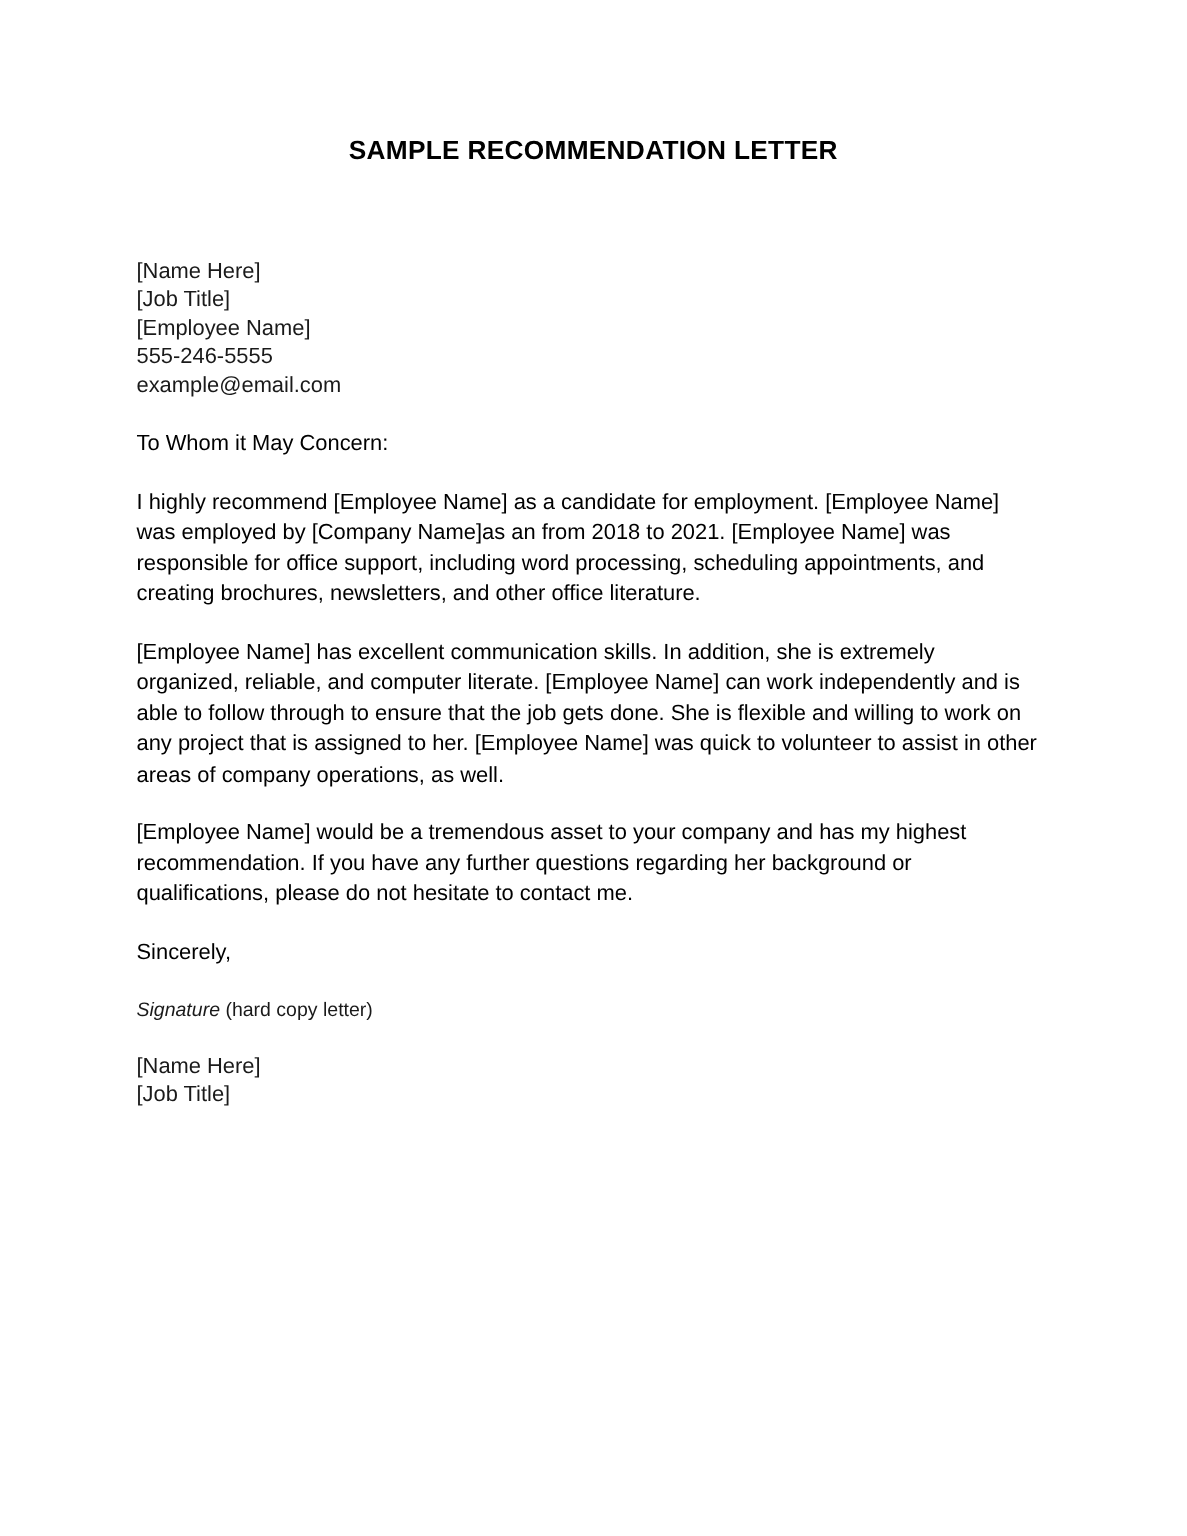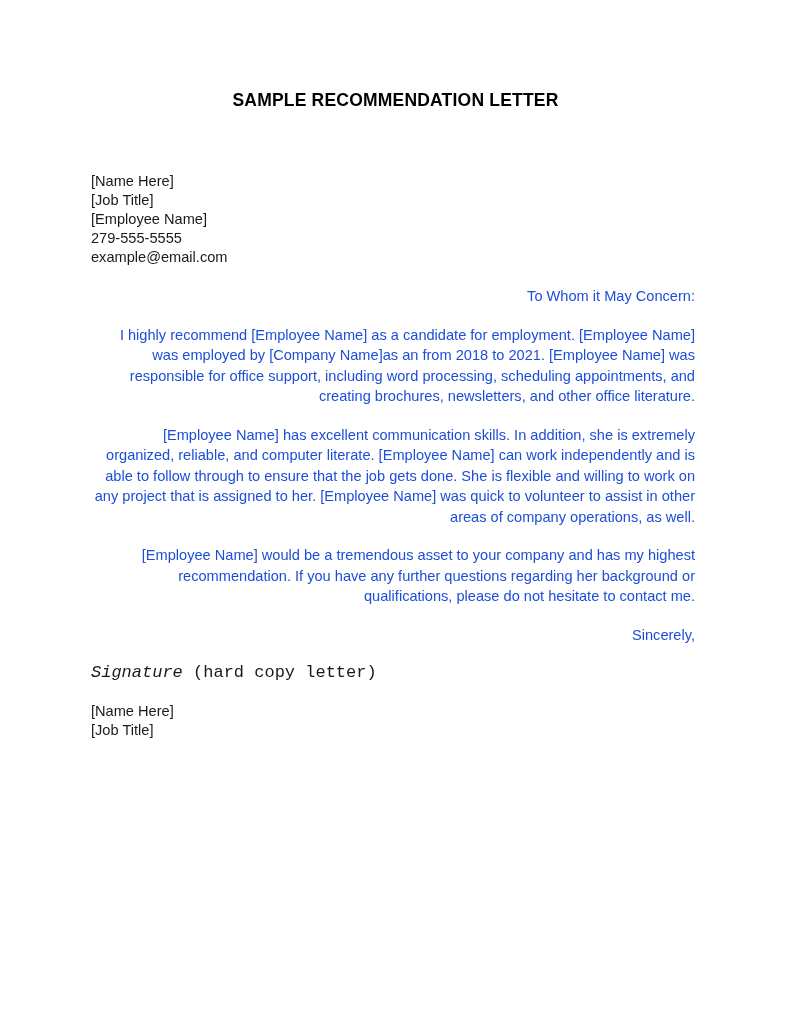--- a/index.html
+++ b/index.html
@@ -40,30 +40,29 @@
   }
   .addr-line {
     font-size: 14.6px;
     line-height: 19px;
     color: #1a1a1a;
     white-space: pre;
   }
   .block {
     font-size: 14.6px;
     line-height: 20.5px;
-    color: #1d4ed8;
-    text-align: right;
+    color: #000000;
+    text-align: left;
   }
   .gap-salutation { height: 19px; }
   .gap-para { height: 18px; }
   .gap-small { height: 18px; }
   .sig-line {
-    font-size: 17px;
+    font-size: 13px;
     line-height: 20.5px;
-    font-family: Liberation Mono, monospace;
   }
   .sig-italic {
     font-style: italic;
   }
   .closing-line {
     font-size: 14.6px;
     line-height: 19px;
     white-space: pre;
   }
 </style>
@@ -73,21 +72,21 @@
 <div class="page">
 
   <div class="doc-title">SAMPLE RECOMMENDATION LETTER</div>
 
   <div class="body-area">
 
     <div>
       <div class="addr-line">[Name Here]</div>
       <div class="addr-line">[Job Title]</div>
       <div class="addr-line">[Employee Name]</div>
-      <div class="addr-line">279-555-5555</div>
+      <div class="addr-line">555-246-5555</div>
       <div class="addr-line">example@email.com</div>
     </div>
 
     <div class="gap-salutation"></div>
 
     <div class="block">To Whom it May Concern:</div>
 
     <div class="gap-para"></div>
 
     <div class="block">I highly recommend [Employee Name] as a candidate for employment. [Employee Name] was employed by [Company Name]as an  from 2018 to 2021. [Employee Name] was responsible for office support, including word processing, scheduling appointments, and creating brochures, newsletters, and other office literature.</div>

